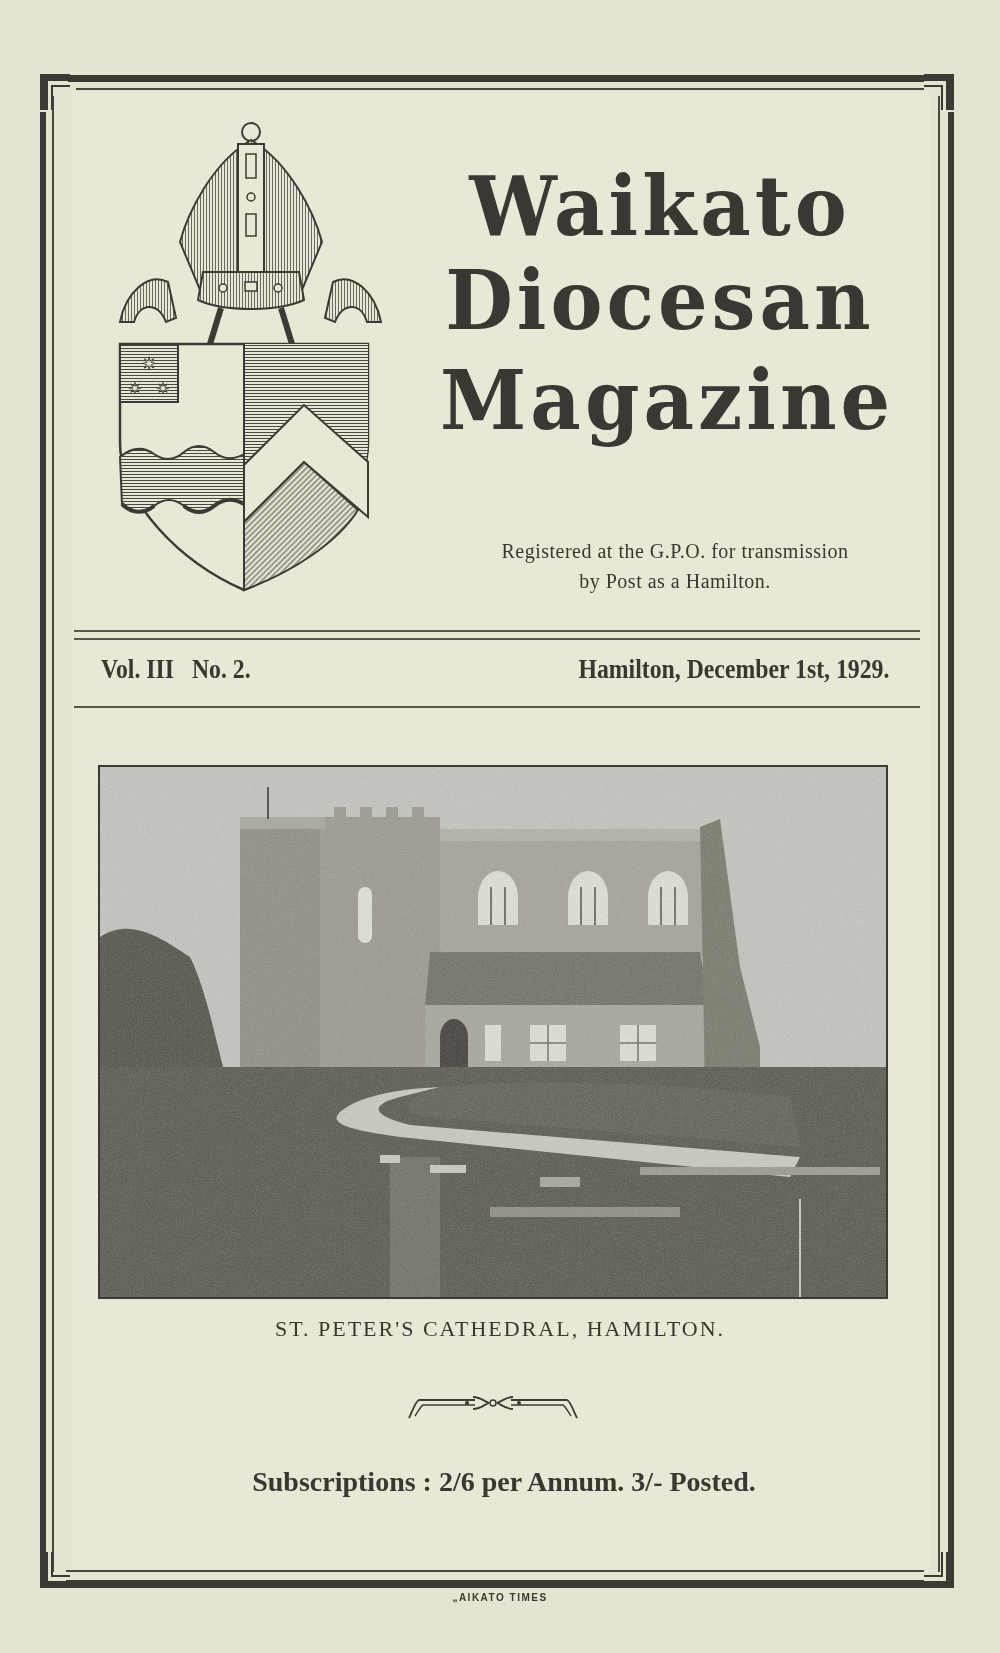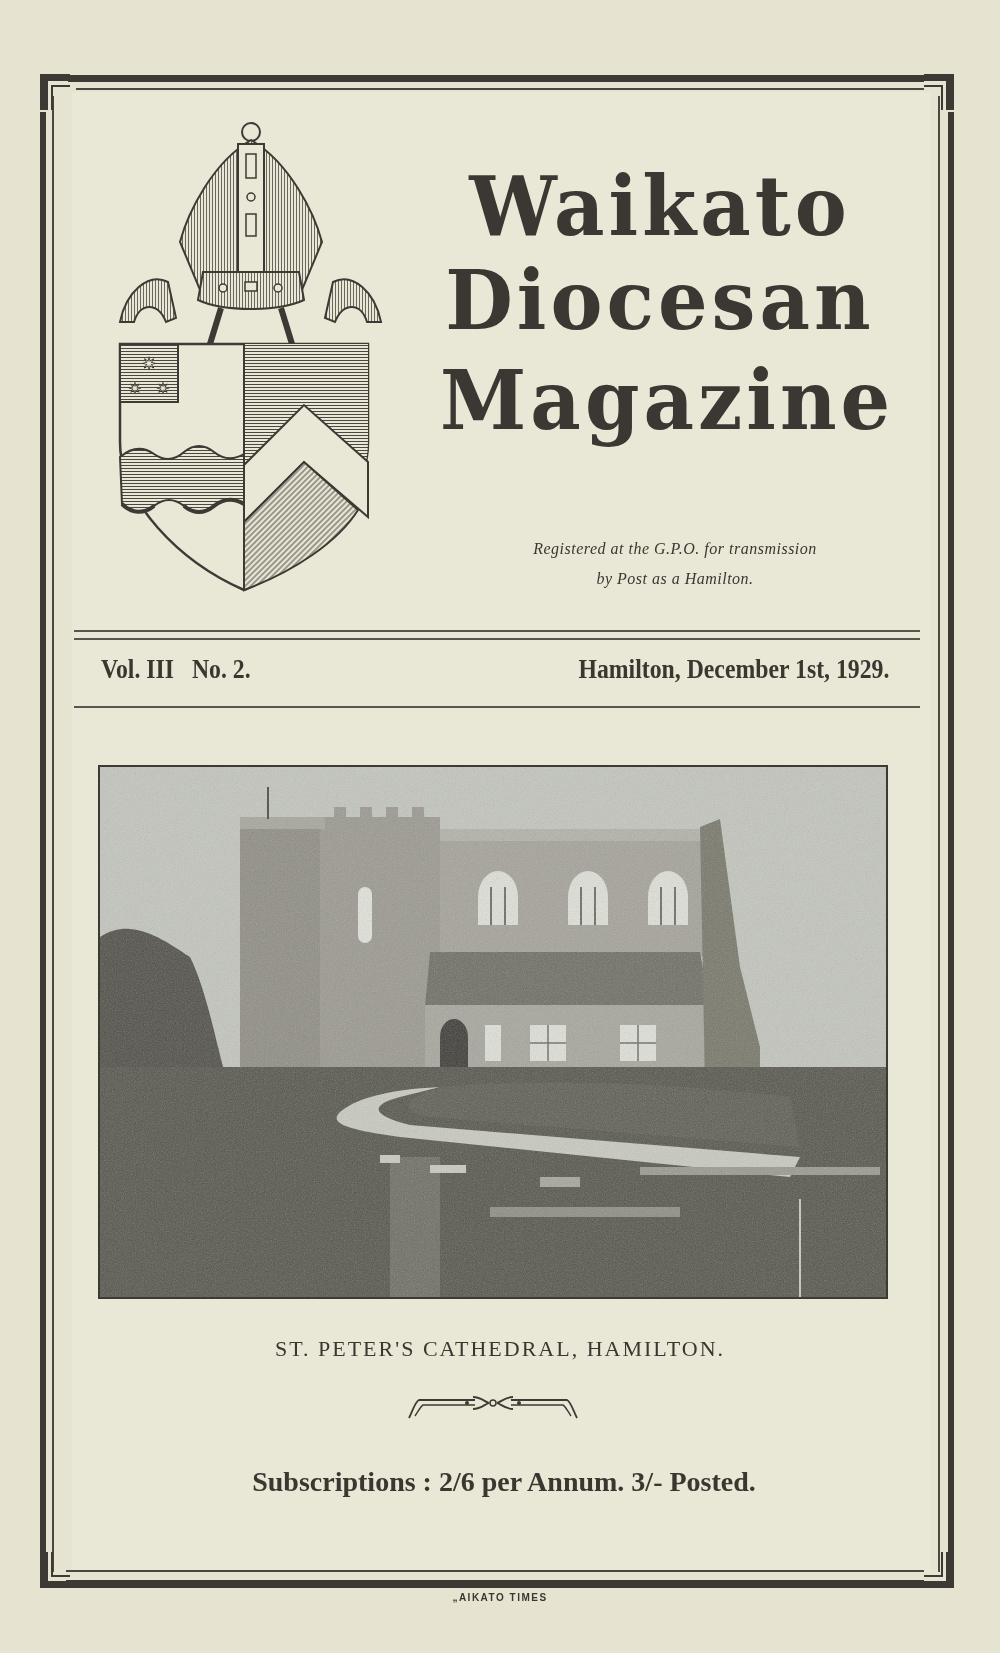--- a/index.html
+++ b/index.html
@@ -16,36 +16,36 @@
   .inner-bg { position: absolute; left: 72px; top: 92px; width: 858px; height: 1480px; background: #e9e8d6; }
 
   .title {
     position: absolute; left: 440px; width: 440px; text-align: center;
     font-family: "DejaVu Serif", serif; font-weight: bold; font-size: 78px;
     color: #3b3833; line-height: 1; letter-spacing: 4px;
     transform: scaleY(1.05);
   }
   .registered {
     position: absolute; left: 440px; width: 470px; text-align: center;
-    font-family: "Liberation Serif", serif; font-style: italic; font-size: 16px;
+    font-family: "Liberation Serif", serif; font-size: 20px;
     color: #3a3731; letter-spacing: 0.5px;
   }
   .rule { position: absolute; height: 1.5px; background: #5a564e; }
   .volline {
     position: absolute; font-family: "Liberation Serif", serif; font-weight: bold;
     font-size: 27px; color: #3a3731; transform: scaleX(0.88); transform-origin: left center;
   }
   .volline.right { transform-origin: right center; }
   .photo-frame {
     position: absolute; left: 98px; top: 765px; width: 786px; height: 530px;
     border: 2px solid #3d3a35; background: #6b6a5f; overflow: hidden;
   }
   .caption {
     position: absolute; left: 0; width: 1000px; text-align: center;
-    font-family: "Liberation Serif", serif; font-size: 22px; letter-spacing: 2px; color: #3a3731; margin-top: 20px;
+    font-family: "Liberation Serif", serif; font-size: 22px; letter-spacing: 2px; color: #3a3731;
   }
   .subs {
     position: absolute; left: 4px; width: 1000px; text-align: center;
     font-family: "Liberation Serif", serif; font-weight: bold; font-size: 28px; color: #3a3731;
   }
   .printer {
     position: absolute; left: 0; width: 1000px; text-align: center;
     font-family: "Liberation Sans", sans-serif; font-weight: bold; font-size: 10px;
     letter-spacing: 1.5px; color: #3a3731;
   }

